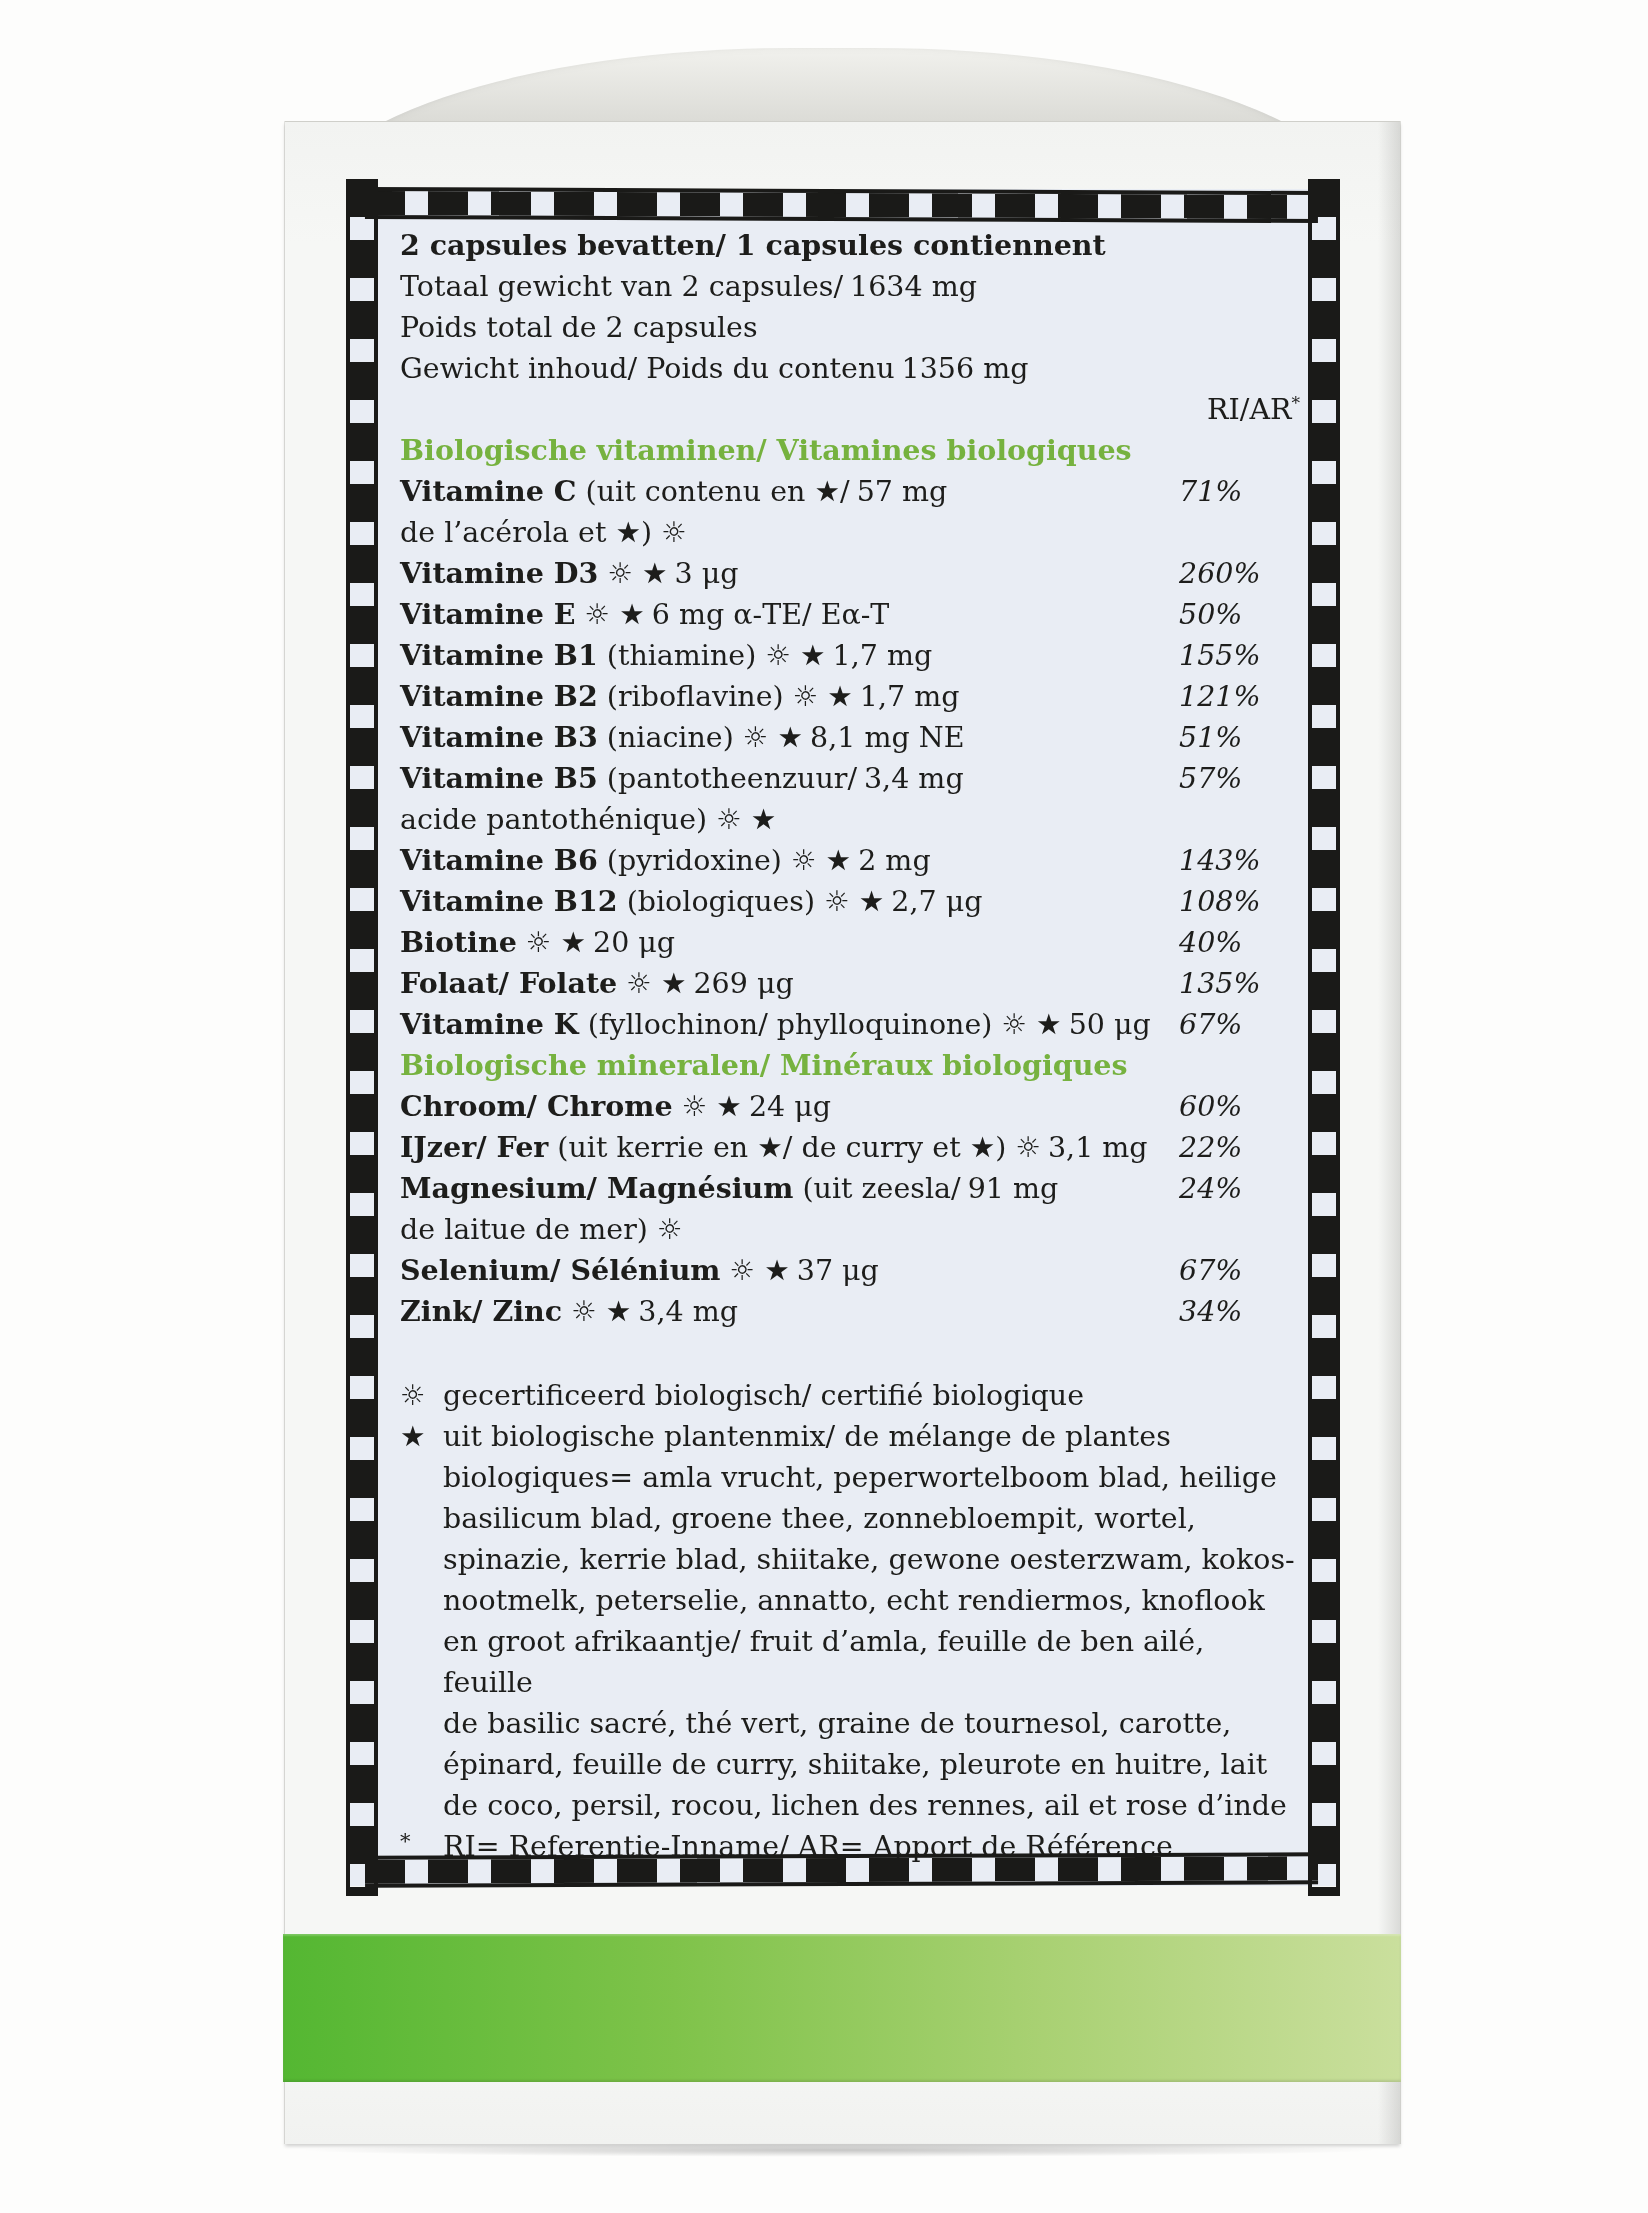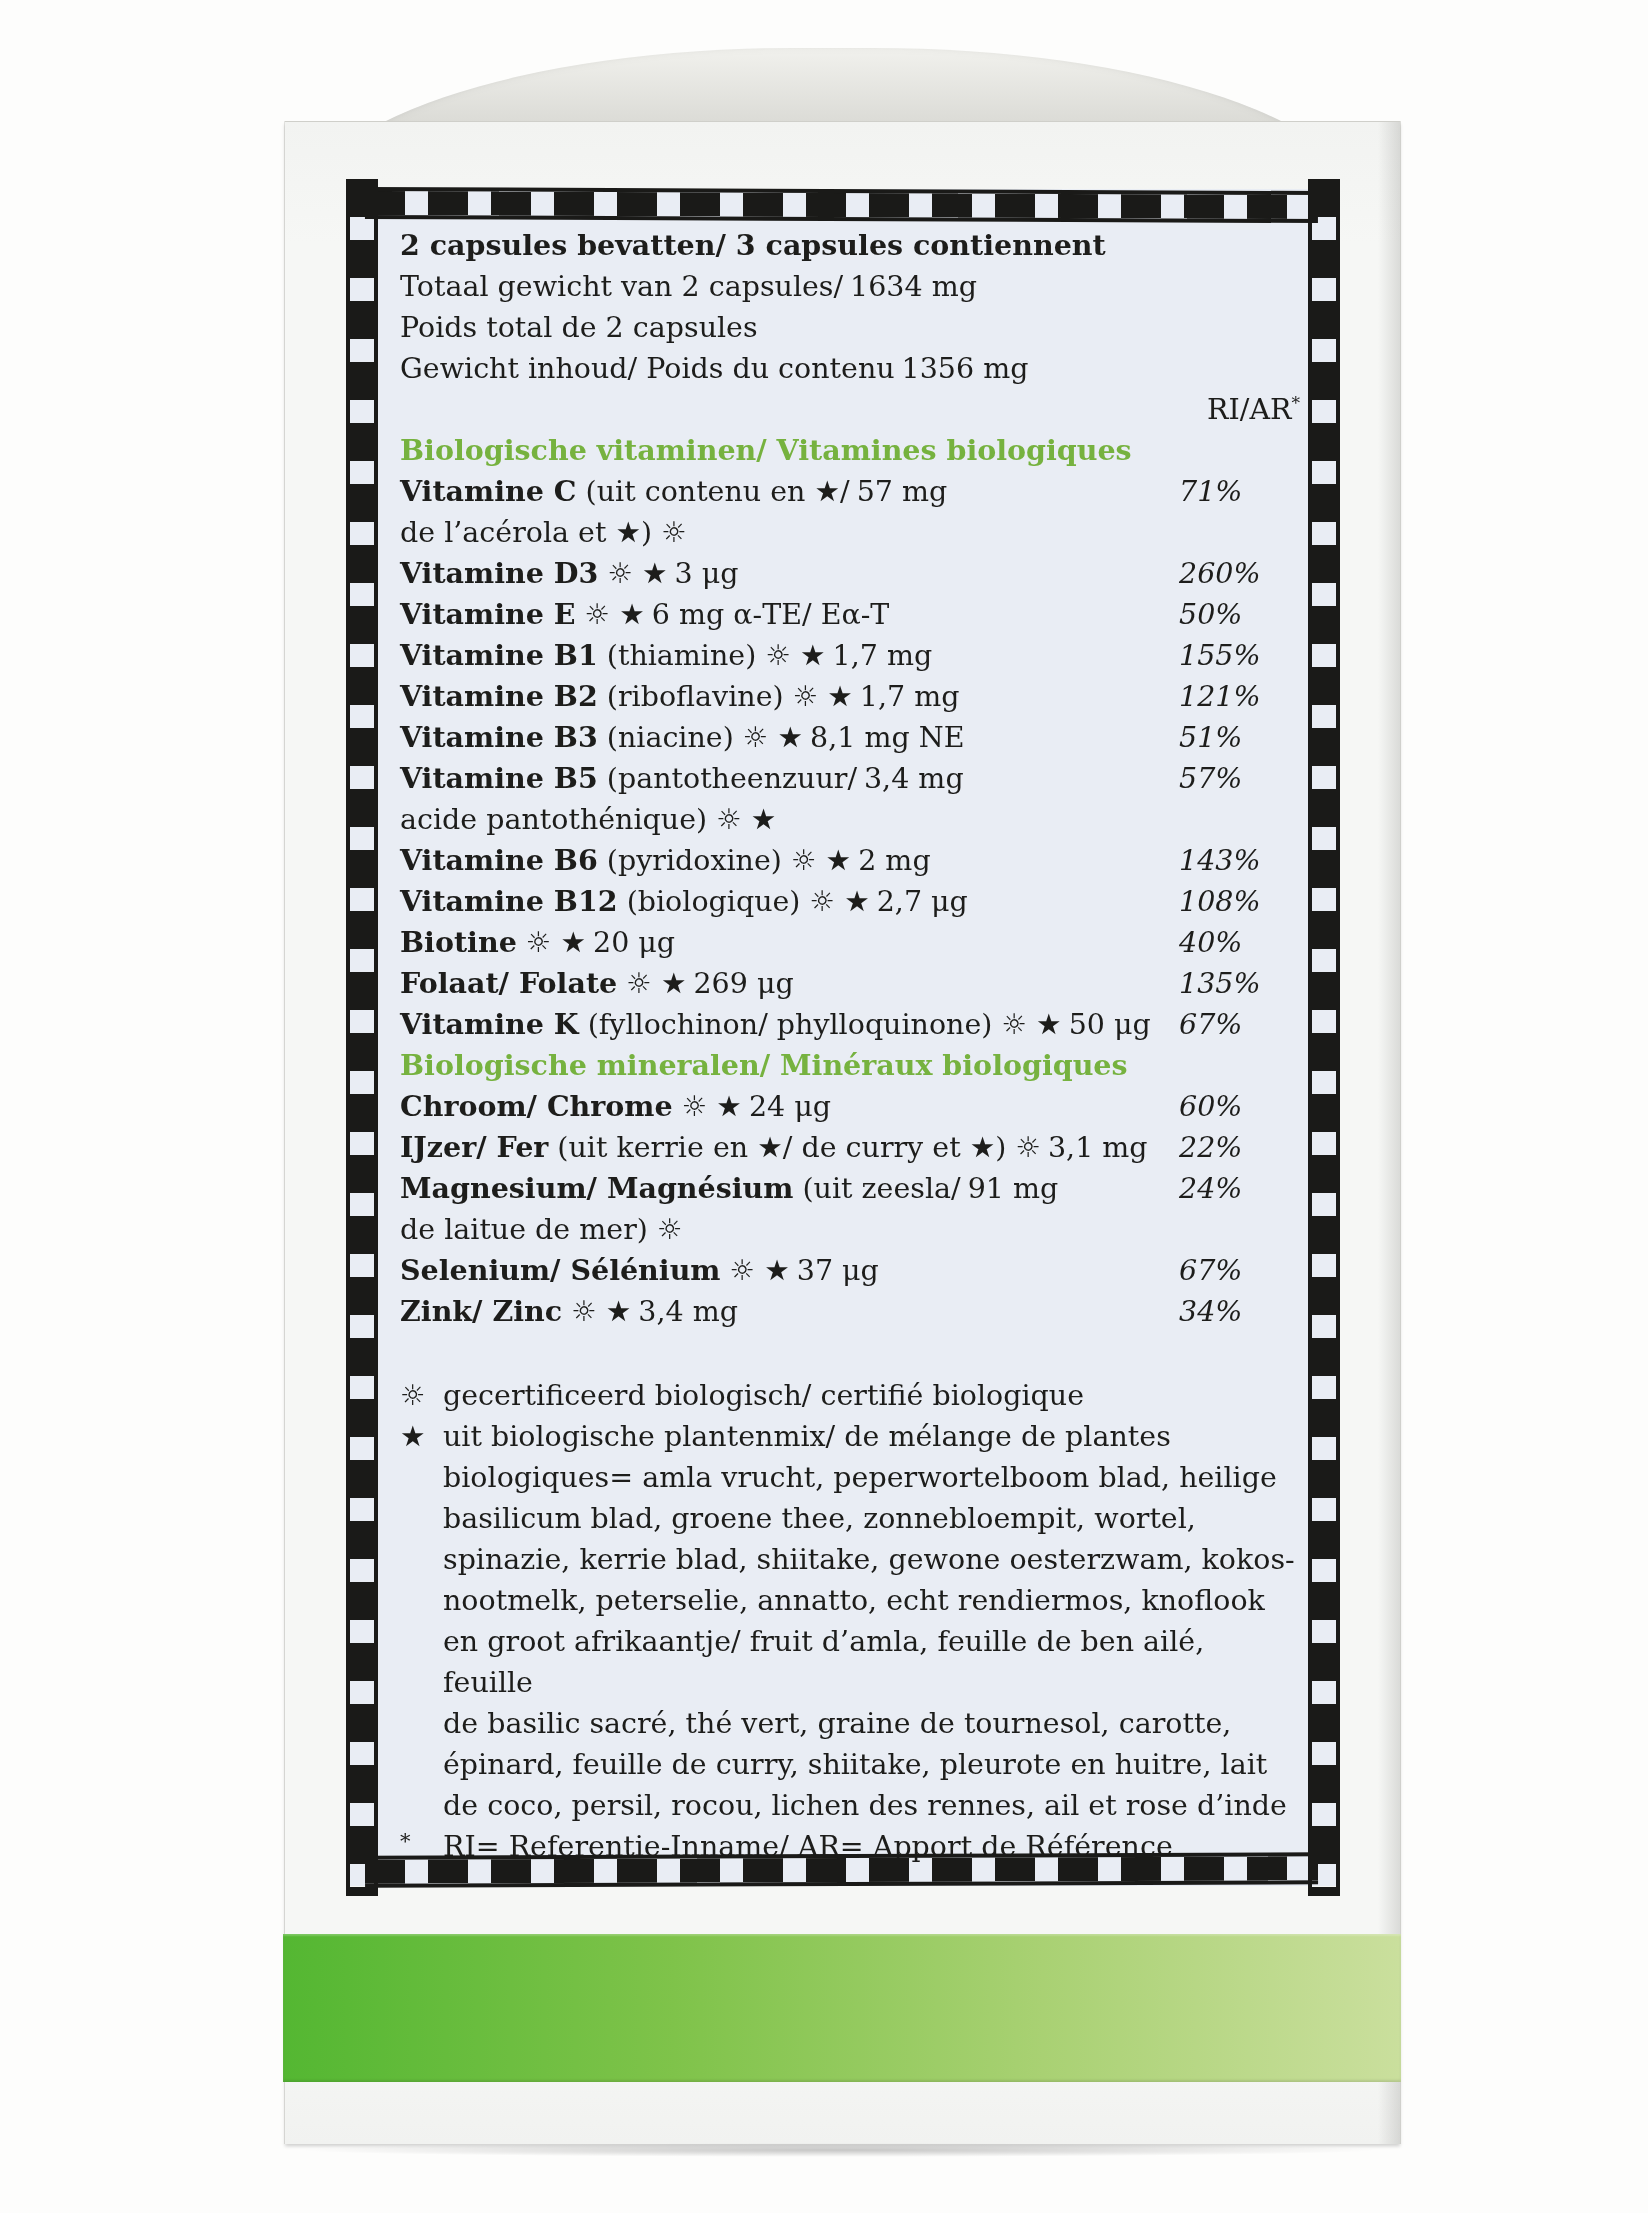--- a/index.html
+++ b/index.html
@@ -96,21 +96,21 @@
 
     <div class="label">
       <div class="strip strip-top"></div>
       <div class="strip strip-bottom"></div>
       <div class="strip strip-left"></div>
       <div class="strip strip-right"></div>
 
       <div class="label-content">
 
         <div class="row">
-          <span class="nm b">2 capsules bevatten/ 3 capsules contiennent</span>
+          <span class="nm b">2 capsules bevatten/ 1 capsules contiennent</span>
         </div>
 
         <div class="row">
           <span class="nm">Totaal gewicht van 2 capsules/</span>
           <span class="amt">1634 mg</span>
           <span class="dv"></span>
         </div>
         <div class="row">
           <span class="nm">Poids total de 2 capsules</span>
         </div>
@@ -175,21 +175,21 @@
           <span class="nm">acide pantothénique) ☼ ★</span>
         </div>
 
         <div class="row">
           <span class="nm"><span class="b">Vitamine B6</span><span> (pyridoxine) ☼ ★</span></span>
           <span class="amt">2 mg</span>
           <span class="dv">143%</span>
         </div>
 
         <div class="row">
-          <span class="nm"><span class="b">Vitamine B12</span><span> (biologique) ☼ ★</span></span>
+          <span class="nm"><span class="b">Vitamine B12</span><span> (biologiques) ☼ ★</span></span>
           <span class="amt">2,7 μg</span>
           <span class="dv">108%</span>
         </div>
 
         <div class="row">
           <span class="nm"><span class="b">Biotine</span><span> ☼ ★</span></span>
           <span class="amt">20 μg</span>
           <span class="dv">40%</span>
         </div>
 

